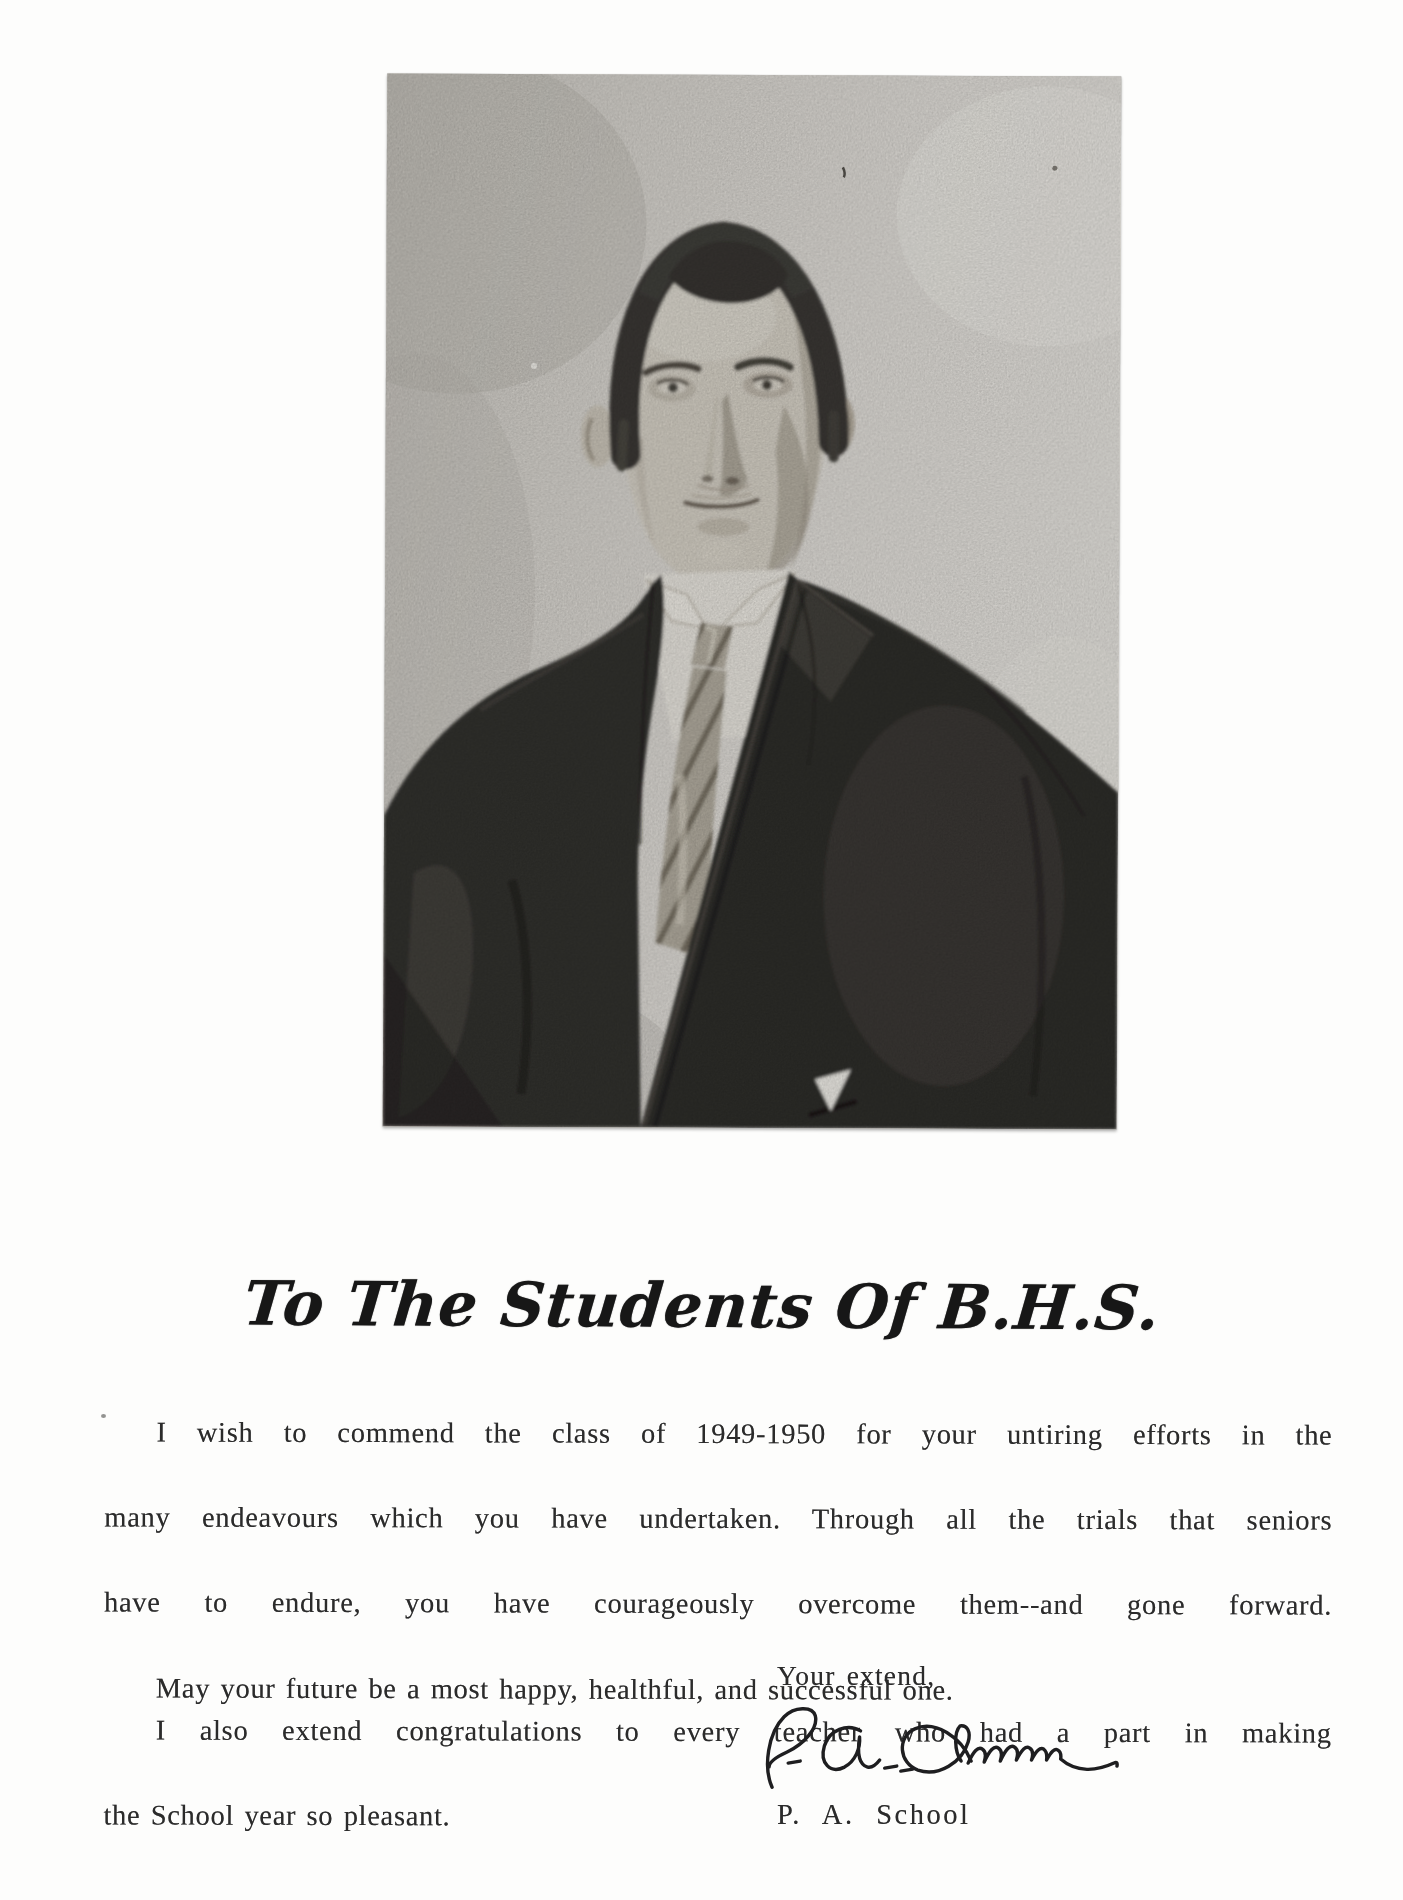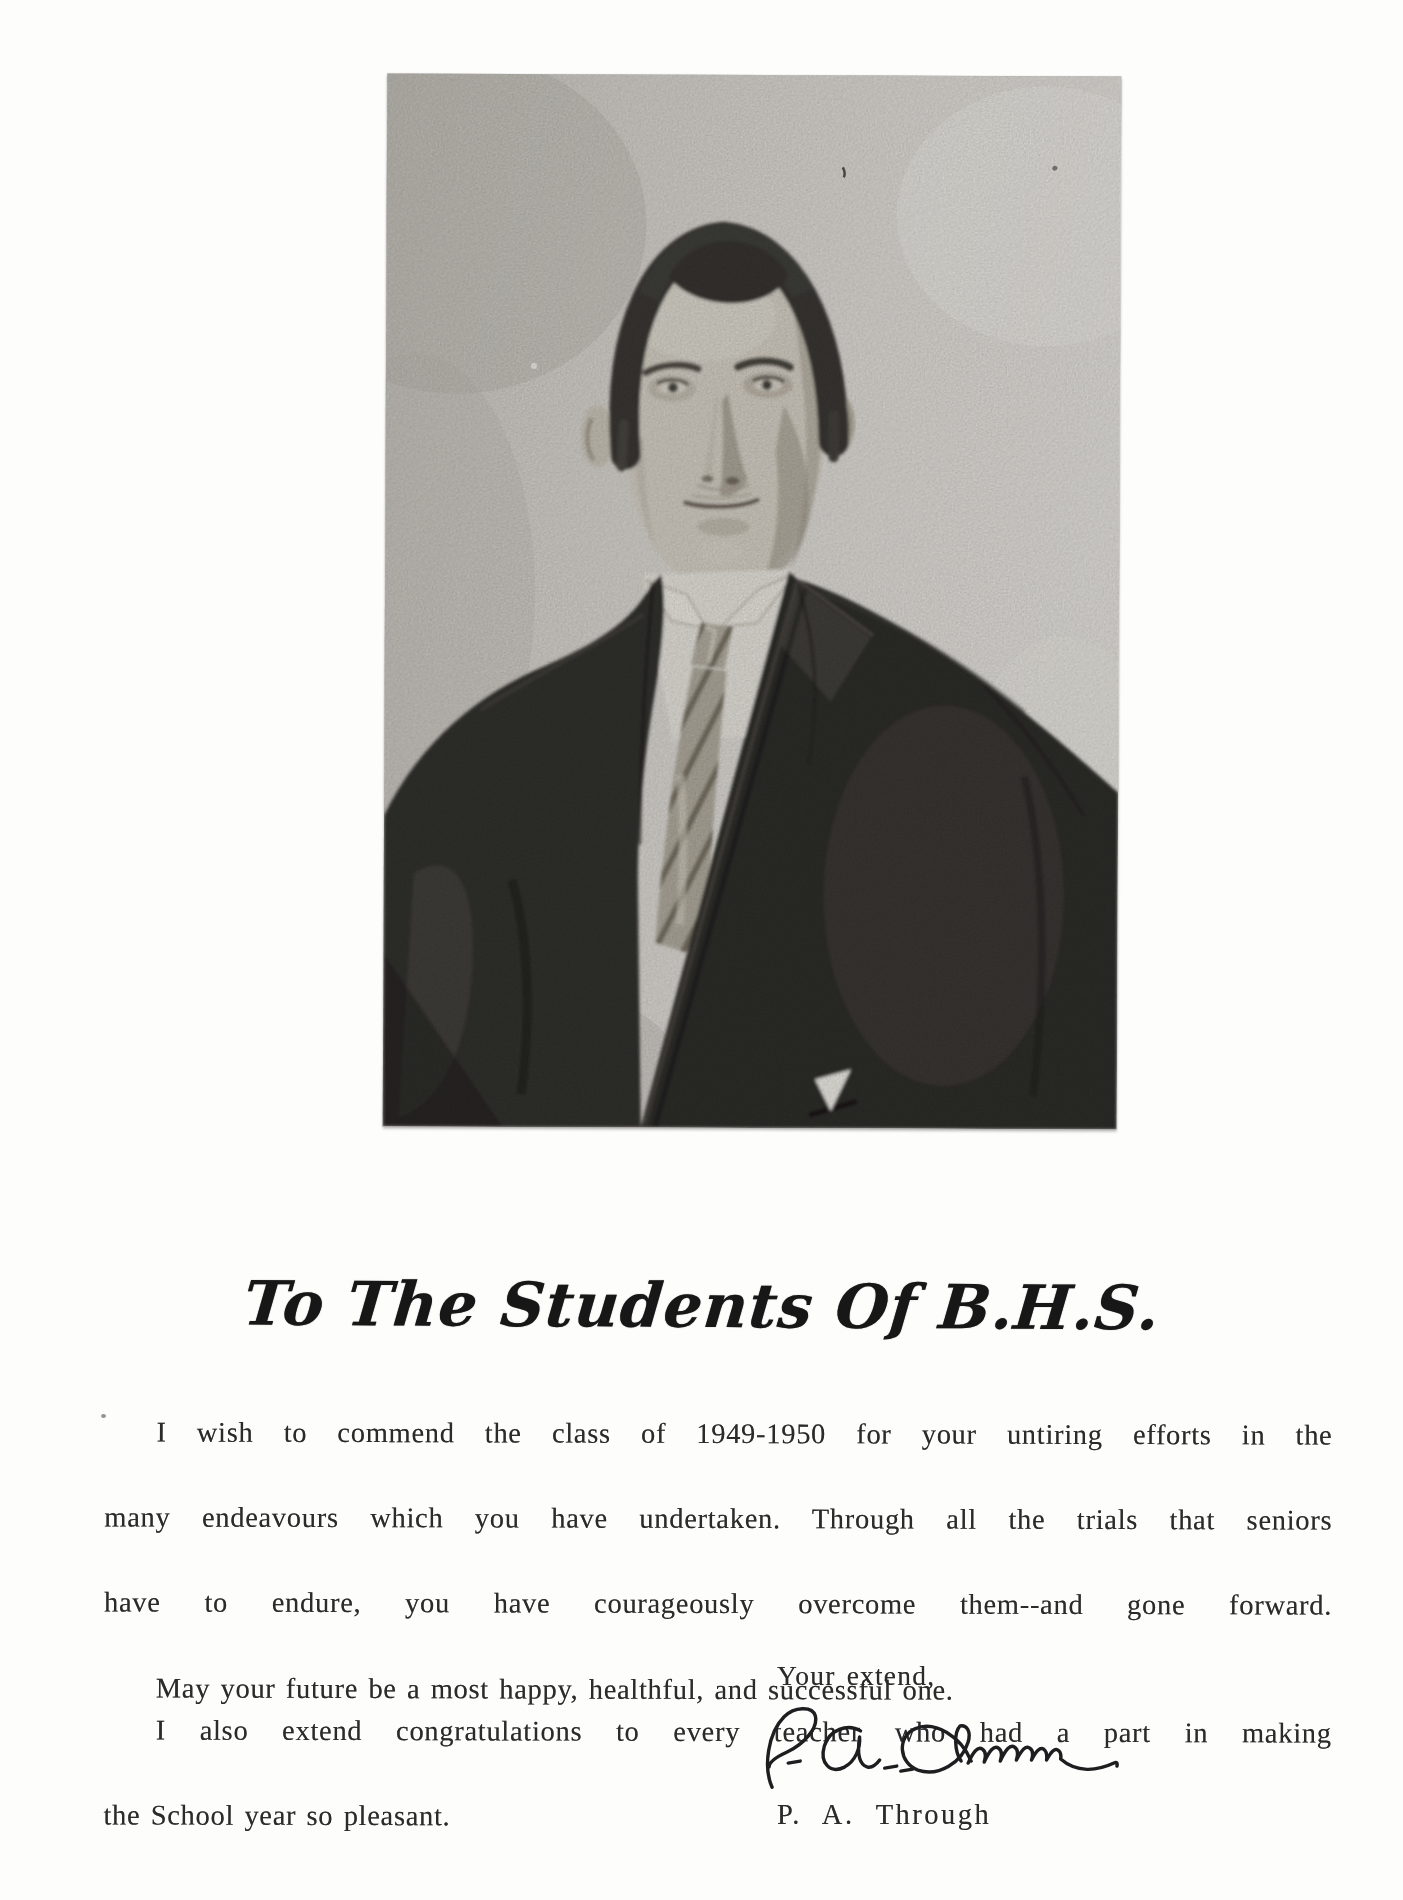--- a/index.html
+++ b/index.html
@@ -226,15 +226,15 @@
   <svg class="signature" viewBox="0 0 360 92" role="img" fill="none" stroke="var(--signature-ink,#1e1e20)" stroke-width="3.4" stroke-linecap="round" stroke-linejoin="round" aria-label="P. A. Ammons">
     <path d="M 12,84 C 3,64 8,30 24,14 C 34,4 52,3 55,13 C 58,25 44,41 27,49 C 16,54 9,59 9,64"></path>
     <path d="M 28,60 L 40,58"></path>
     <path d="M 100,28 C 87,20 69,27 64,43 C 59,60 70,71 84,64 C 95,58 100,45 99,34 C 97,47 97,61 107,64 C 112,65 116,61 119,57"></path>
     <path d="M 124,65 L 136,63"></path>
     <path d="M 140,68 L 152,66"></path>
     <path d="M 210,58 C 200,34 174,17 154,26 C 136,34 138,60 157,67 C 178,74 201,59 207,39 C 210,29 206,22 199,23 C 193,29 193,48 200,58"></path>
     <path d="M 207,60 q 8,-18 14,-14 q 5,3 2,13 q 8,-18 14,-14 q 5,3 2,13 q 8,-18 14,-14 q 5,3 2,13 q 8,-16 13,-12 q 5,3 2,12 q 7,-14 12,-11 q 4,3 3,11 q 7,-13 11,-10 q 4,2 3,9 C 315,70 335,68 352,60 q 4,-2 3,3"></path>
   </svg>
 
-  <div class="printed-name">P. A. Through</div>
+  <div class="printed-name">P. A. School</div>
 
 </div>
 
 </body></html>

